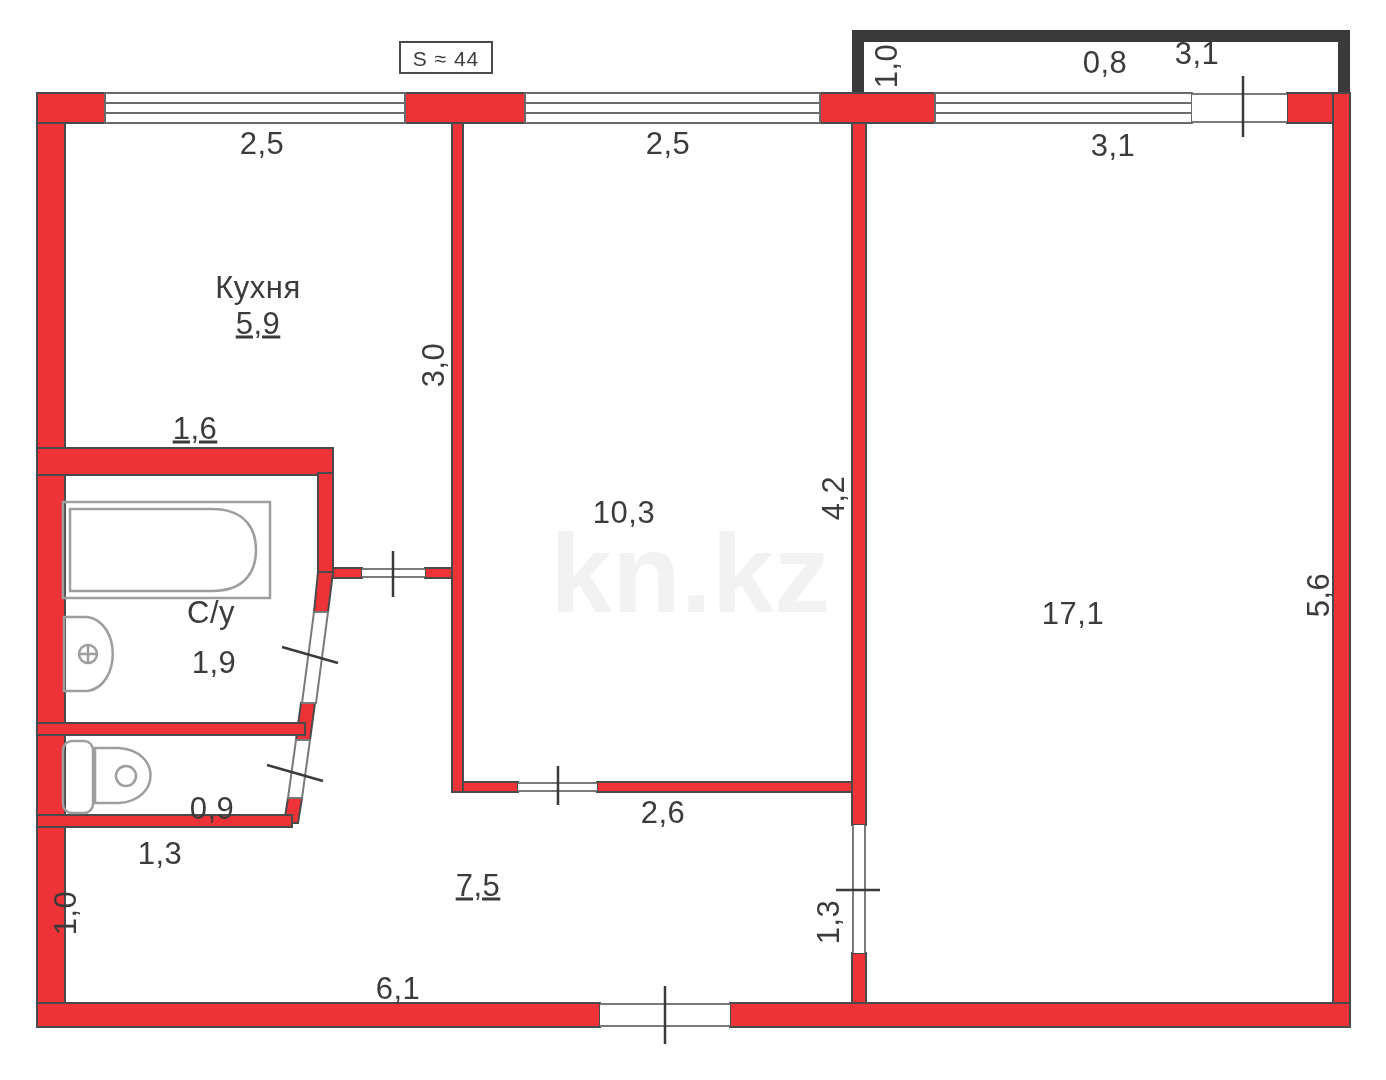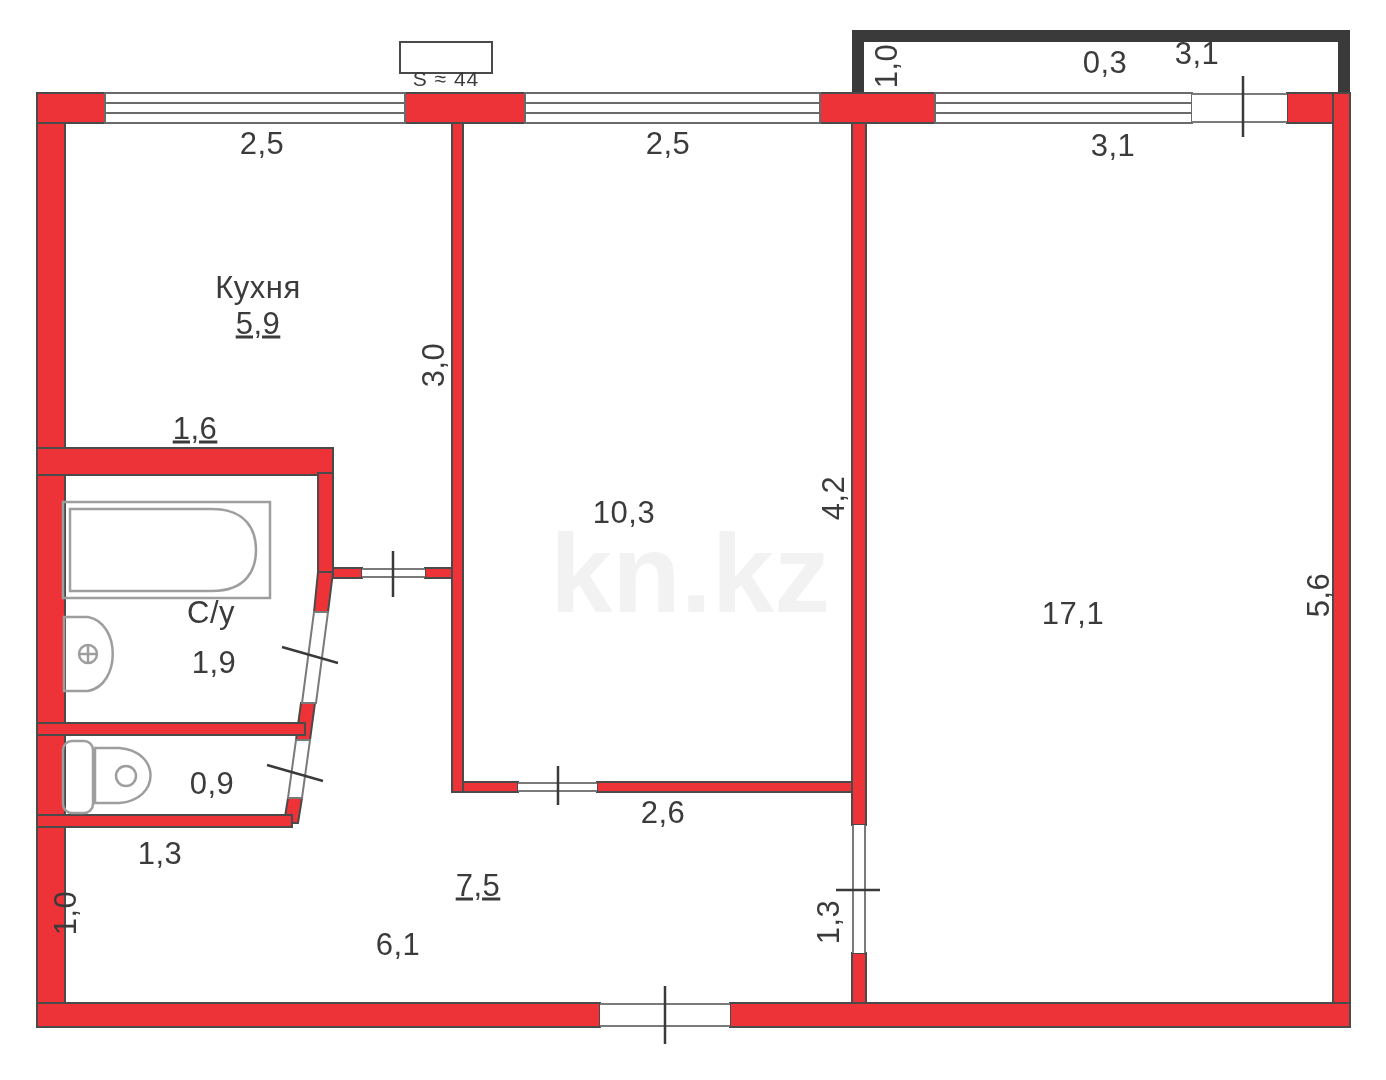--- a/index.html
+++ b/index.html
@@ -17,21 +17,20 @@
     color:#3b3b3b;
     font-size:31px;
     line-height:1;
     white-space:nowrap;
     letter-spacing:0.5px;
   }
   .lbl.rot{transform:translate(-50%,-50%) rotate(-90deg);}
   .lbl.title{
     font-size:21px;
     letter-spacing:1px;
-    margin-top:20px;
   }
 </style>
 </head>
 <body>
 
 <div class="stage">
 
   <svg class="plan-svg" width="1386" height="1080" viewBox="0 0 1386 1080">
 
     <text x="690" y="612" text-anchor="middle" font-size="112" font-weight="bold" fill="#f2f2f2" font-family="Liberation Sans, sans-serif">kn.kz</text>
@@ -172,37 +171,37 @@
     <rect x="400" y="42" width="92" height="31" fill="#ffffff" stroke="#4a4a4a" stroke-width="2"></rect>
   </svg>
 
   <div class="lbl title" style="left:446px;top:58px;">S ≈ 44</div>
 
   <div class="lbl" style="left:262px;top:143px;">2,5</div>
   <div class="lbl" style="left:668px;top:143px;">2,5</div>
   <div class="lbl" style="left:1113px;top:145px;">3,1</div>
   <div class="lbl" style="left:1197px;top:53px;">3,1</div>
   <div class="lbl rot" style="left:886px;top:66px;">1,0</div>
-  <div class="lbl" style="left:1105px;top:62px;">0,3</div>
+  <div class="lbl" style="left:1105px;top:62px;">0,8</div>
 
   <div class="lbl" style="left:258px;top:287px;">Кухня</div>
   <div class="lbl" style="left:258px;top:323px;text-decoration:underline;">5,9</div>
   <div class="lbl rot" style="left:433px;top:365px;">3,0</div>
   <div class="lbl" style="left:195px;top:428px;text-decoration:underline;">1,6</div>
 
   <div class="lbl" style="left:624px;top:512px;">10,3</div>
   <div class="lbl rot" style="left:833px;top:498px;">4,2</div>
 
   <div class="lbl" style="left:1073px;top:613px;">17,1</div>
   <div class="lbl rot" style="left:1318px;top:595px;">5,6</div>
 
   <div class="lbl" style="left:211px;top:612px;">С/у</div>
   <div class="lbl" style="left:214px;top:662px;">1,9</div>
-  <div class="lbl" style="left:212px;top:783px;text-align:center;">0,9</div>
+  <div class="lbl" style="left:212px;top:808px;text-align:center;">0,9</div>
 
   <div class="lbl" style="left:663px;top:812px;">2,6</div>
   <div class="lbl" style="left:160px;top:853px;">1,3</div>
   <div class="lbl" style="left:478px;top:885px;text-decoration:underline;">7,5</div>
   <div class="lbl rot" style="left:828px;top:922px;">1,3</div>
   <div class="lbl rot" style="left:65px;top:913px;">1,0</div>
-  <div class="lbl" style="left:398px;top:944px;">6,1</div>
+  <div class="lbl" style="left:398px;top:988px;">6,1</div>
 
 </div>
 
 </body></html>

